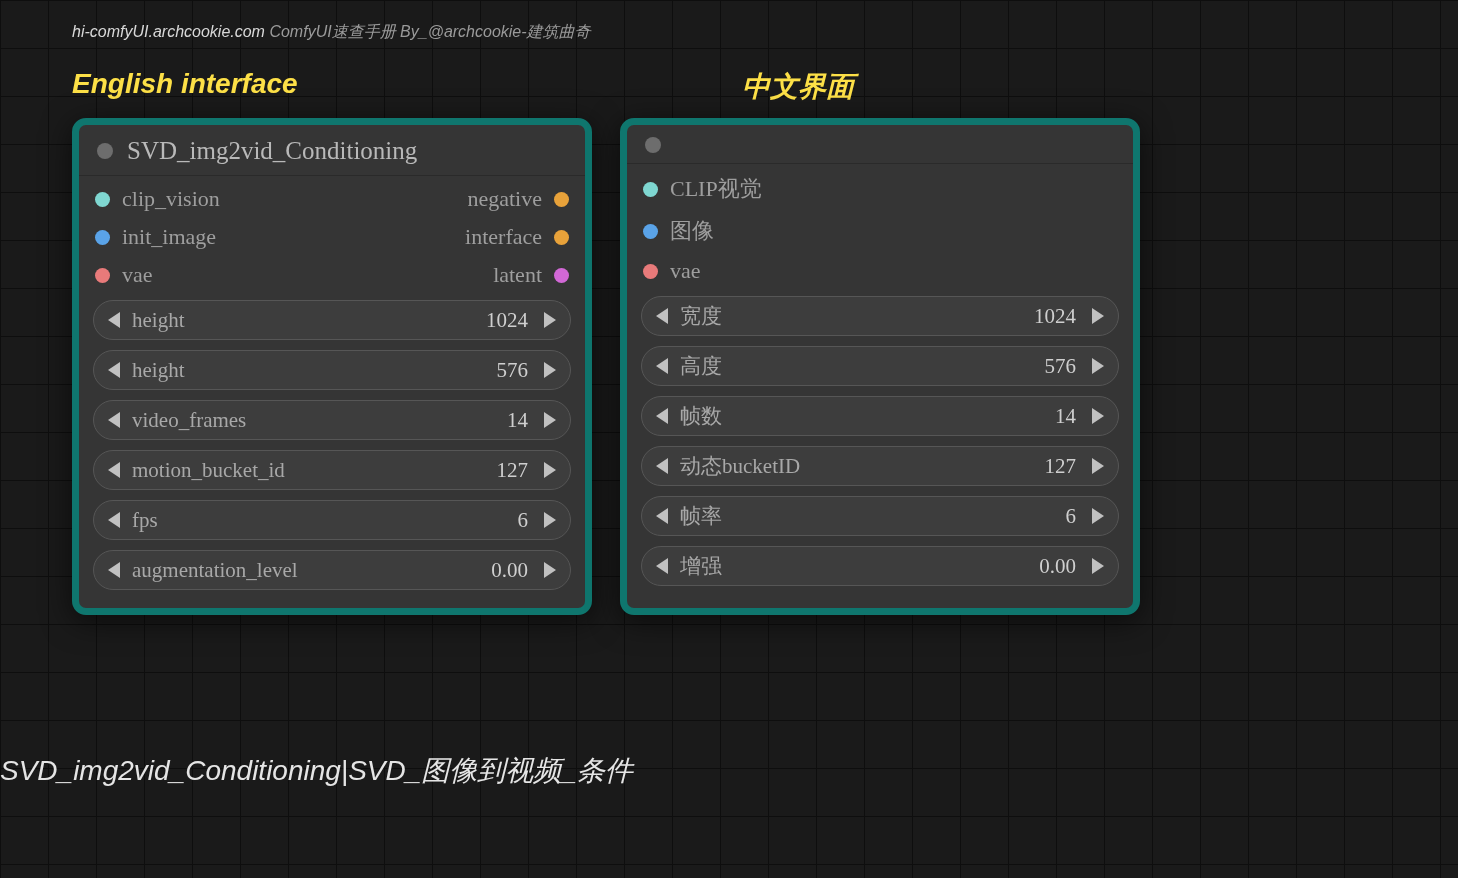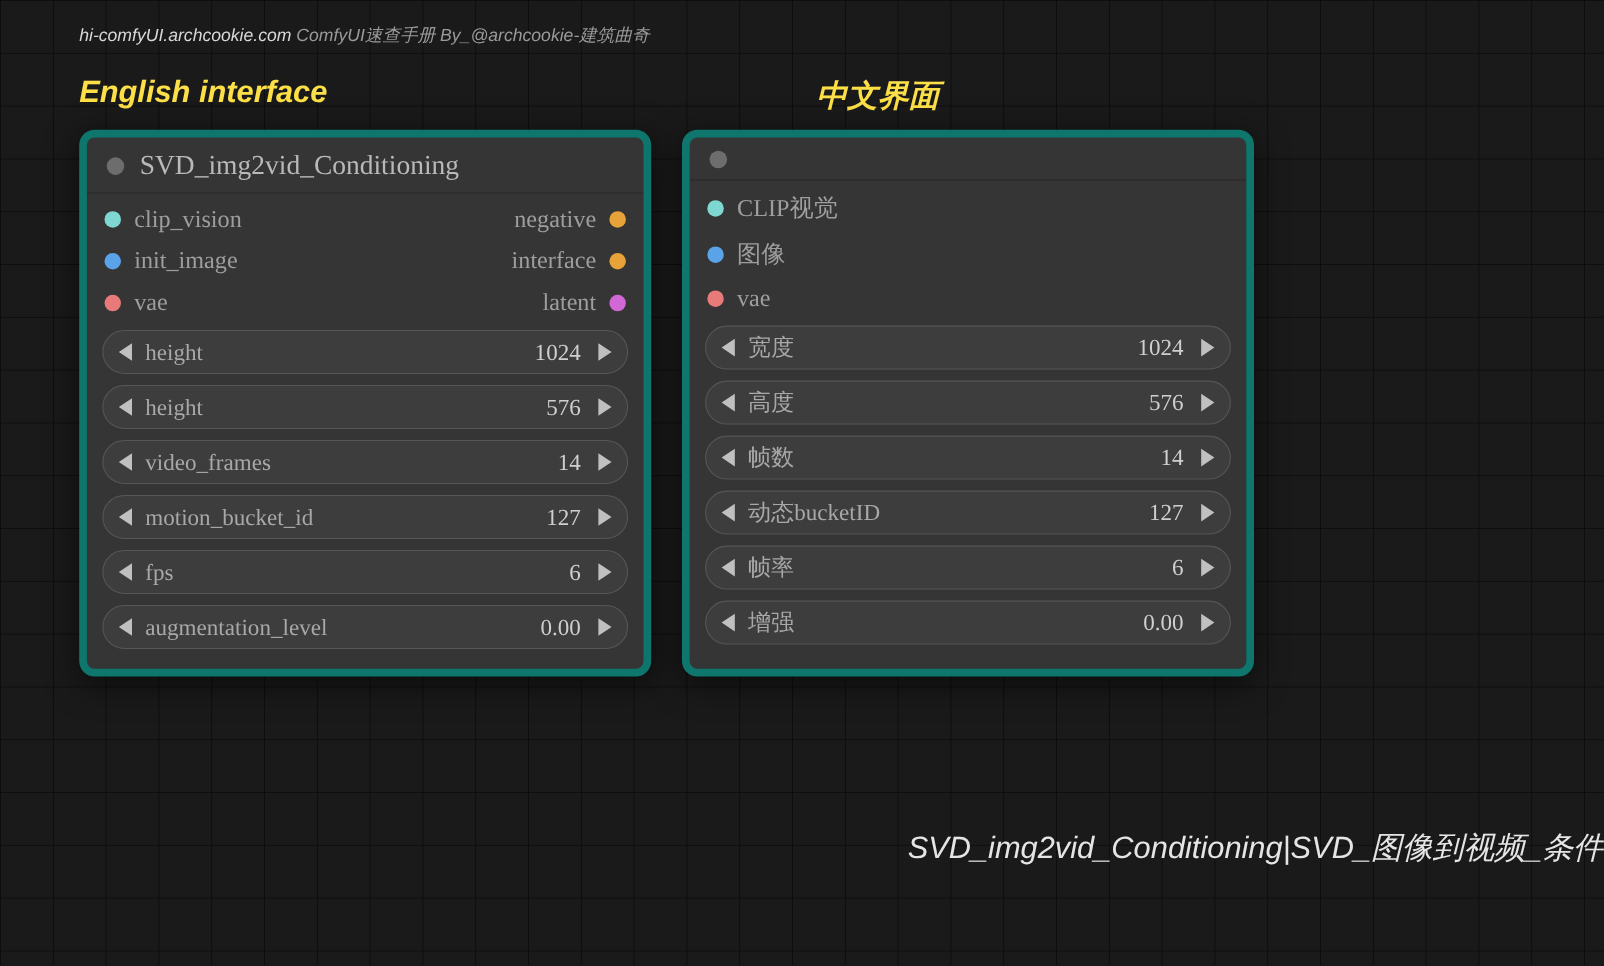--- a/index.html
+++ b/index.html
@@ -121,21 +121,21 @@
     flex: 1;
     text-align: right;
     margin-right: 16px;
     font-size: 21px;
     color: #cfcfcf;
   }
   .caption {
     position: absolute;
     bottom: 88px;
     left: 0; right: 0;
-    text-align: right;
+    text-align: left;
     font-style: italic;
     font-size: 28px;
     color: #e5e5e5;
   }
 </style>
 </head>
 <body>
 
 <div class="topbar">
   <span class="site">hi-comfyUI.archcookie.com</span><span> ComfyUI速查手册 By_@archcookie-建筑曲奇</span>

